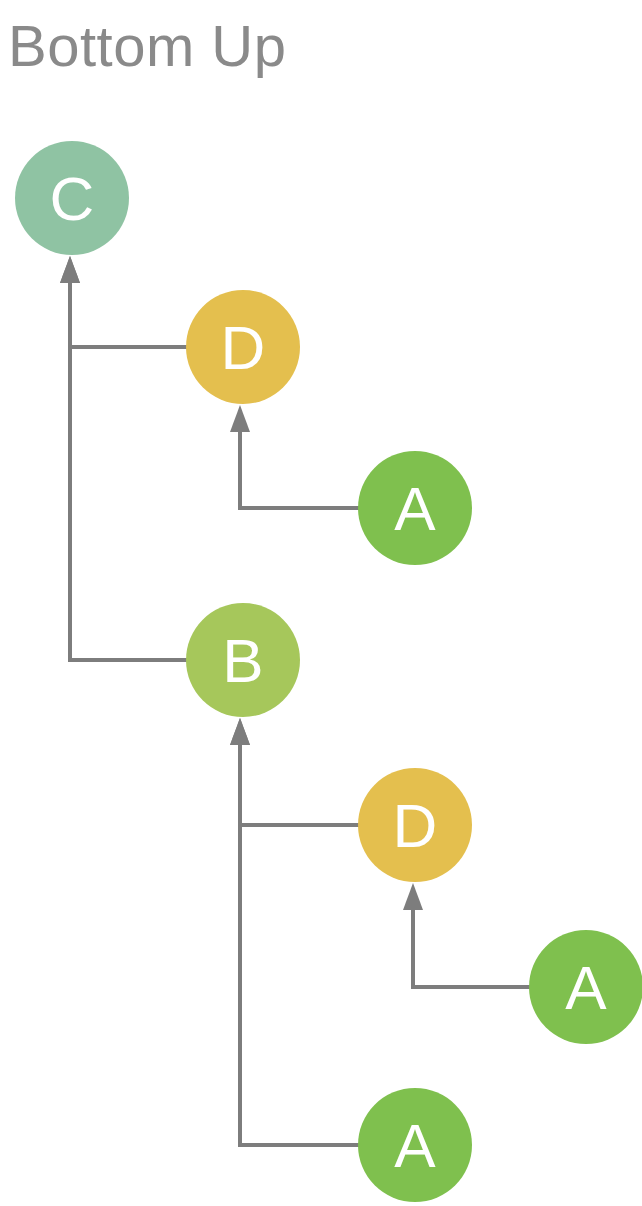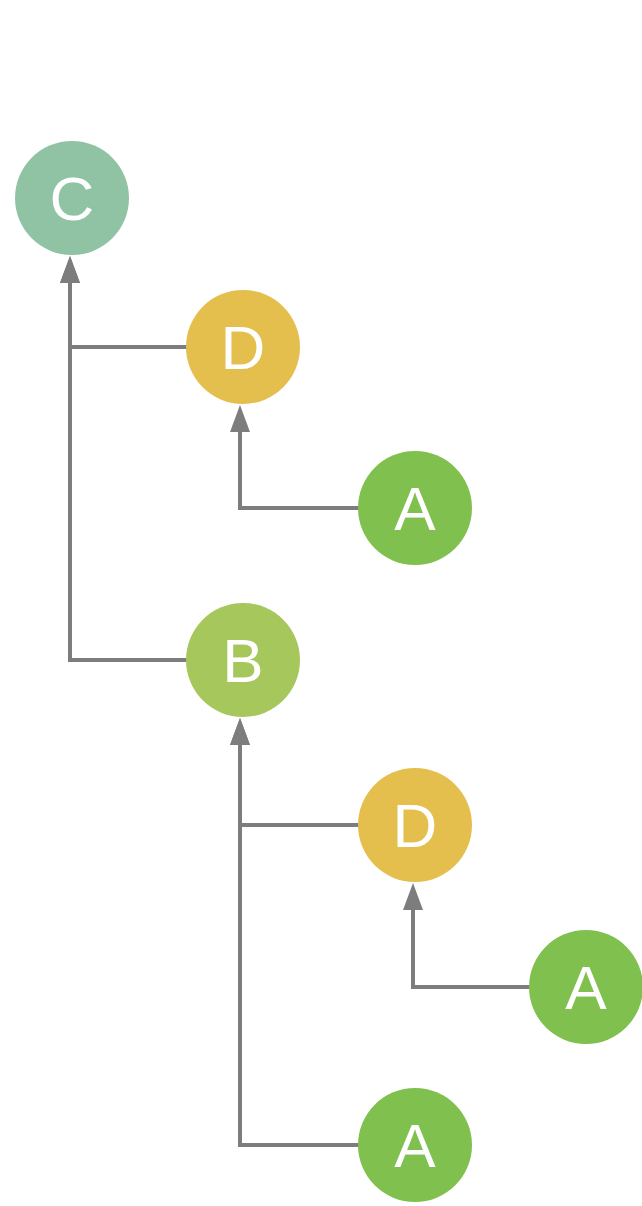--- a/index.html
+++ b/index.html
@@ -36,20 +36,21 @@
     font-family: "Liberation Sans", sans-serif;
     font-size: 62px;
     font-weight: 300;
     text-anchor: middle;
   }
 </style>
 </head>
 <body>
 
 <div class="canvas">
+  <h1 class="diagram-title">Bottom Up</h1>
   <svg id="diagram" class="diagram" width="642" height="1206" viewBox="0 0 642 1206">
       <g>
         <polyline points="187,347 70,347 70,280" fill="none" stroke="#7d7d7d" stroke-width="4"></polyline>
         <path d="M 70 256 L 60 283 L 80 283 Z" fill="#7d7d7d"></path>
       </g>
       <g>
         <polyline points="187,660 70,660 70,280" fill="none" stroke="#7d7d7d" stroke-width="4"></polyline>
         <path d="M 70 256 L 60 283 L 80 283 Z" fill="#7d7d7d"></path>
       </g>
       <g>

